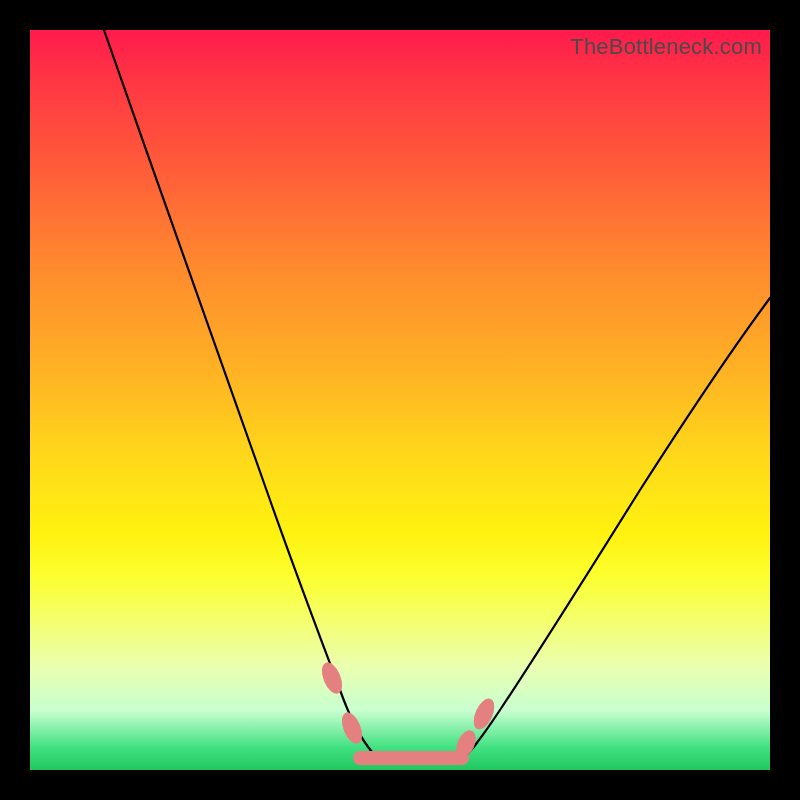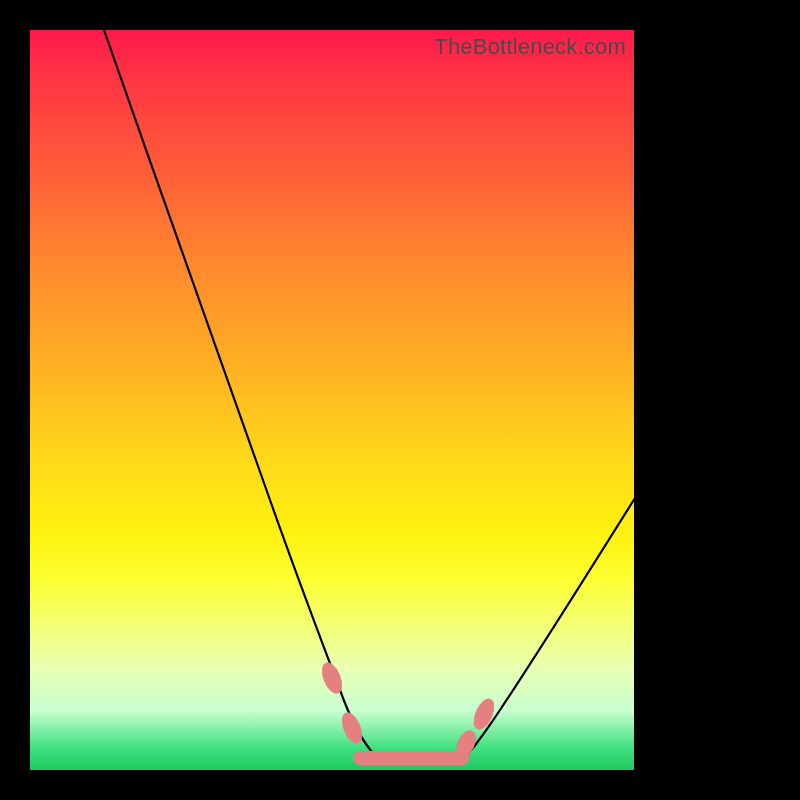--- a/index.html
+++ b/index.html
@@ -16,21 +16,21 @@
     left: 0;
     top: 0;
     width: 800px;
     height: 800px;
     background: #000;
   }
   .plot-area {
     position: absolute;
     left: 30px;
     top: 30px;
-    width: 604px;
+    width: 740px;
     height: 740px;
     background: linear-gradient(
       to bottom,
       #ff1a4d 0%,
       #ff3344 6%,
       #ff5a3a 18%,
       #ff8a2e 32%,
       #ffb224 46%,
       #ffd91a 58%,
       #fff210 68%,

